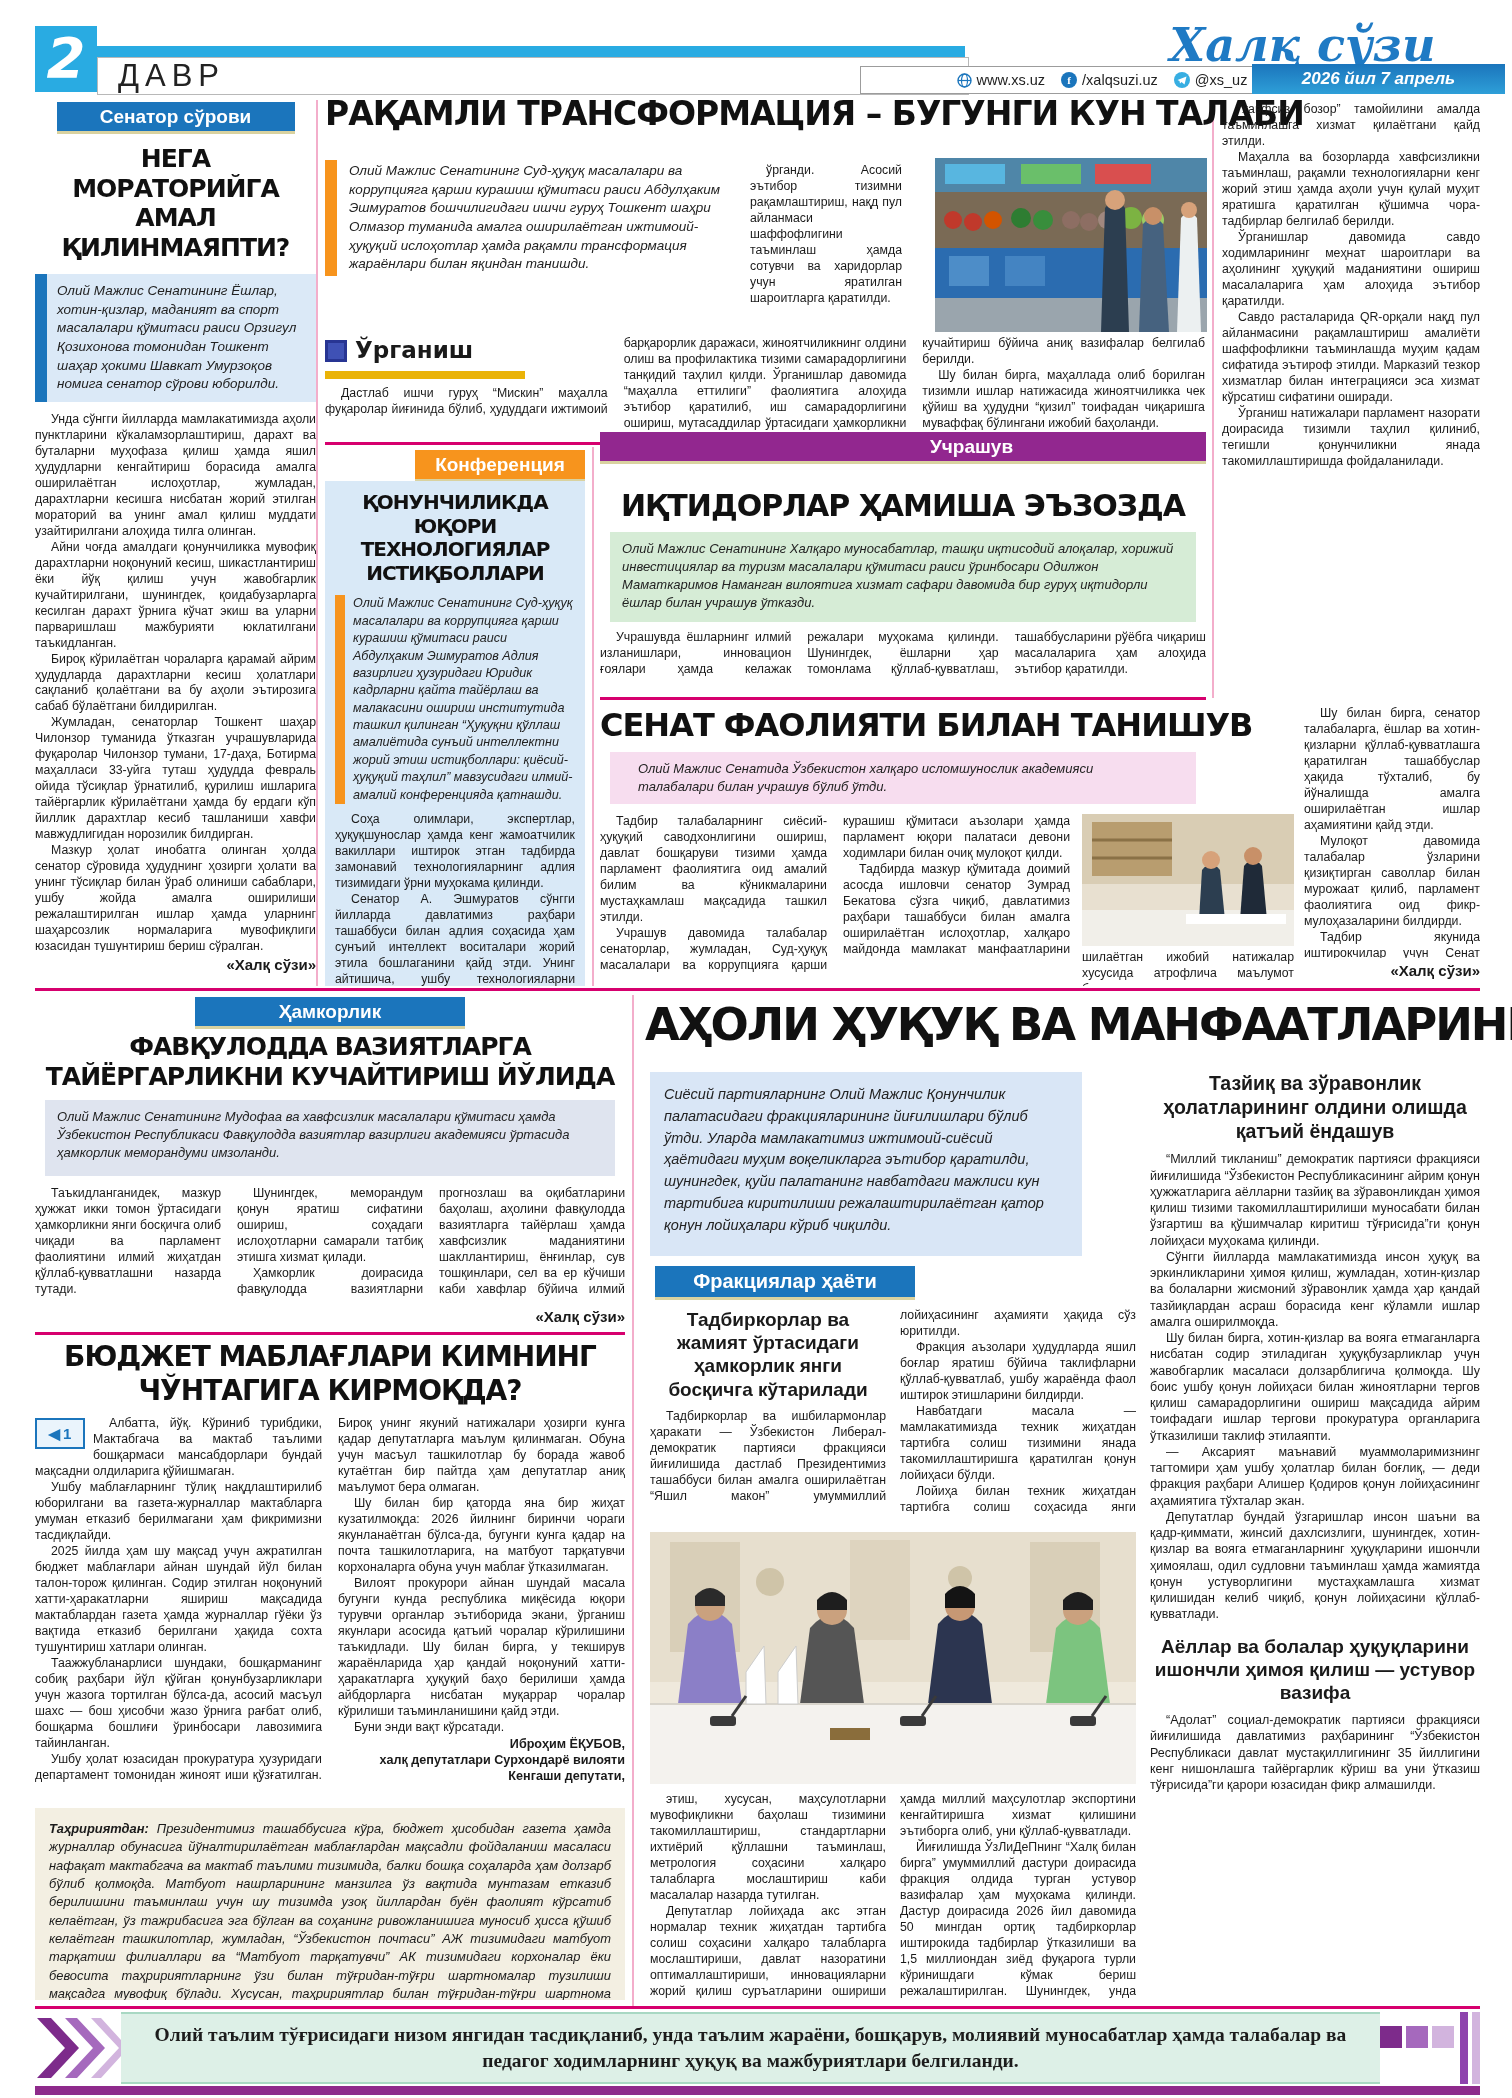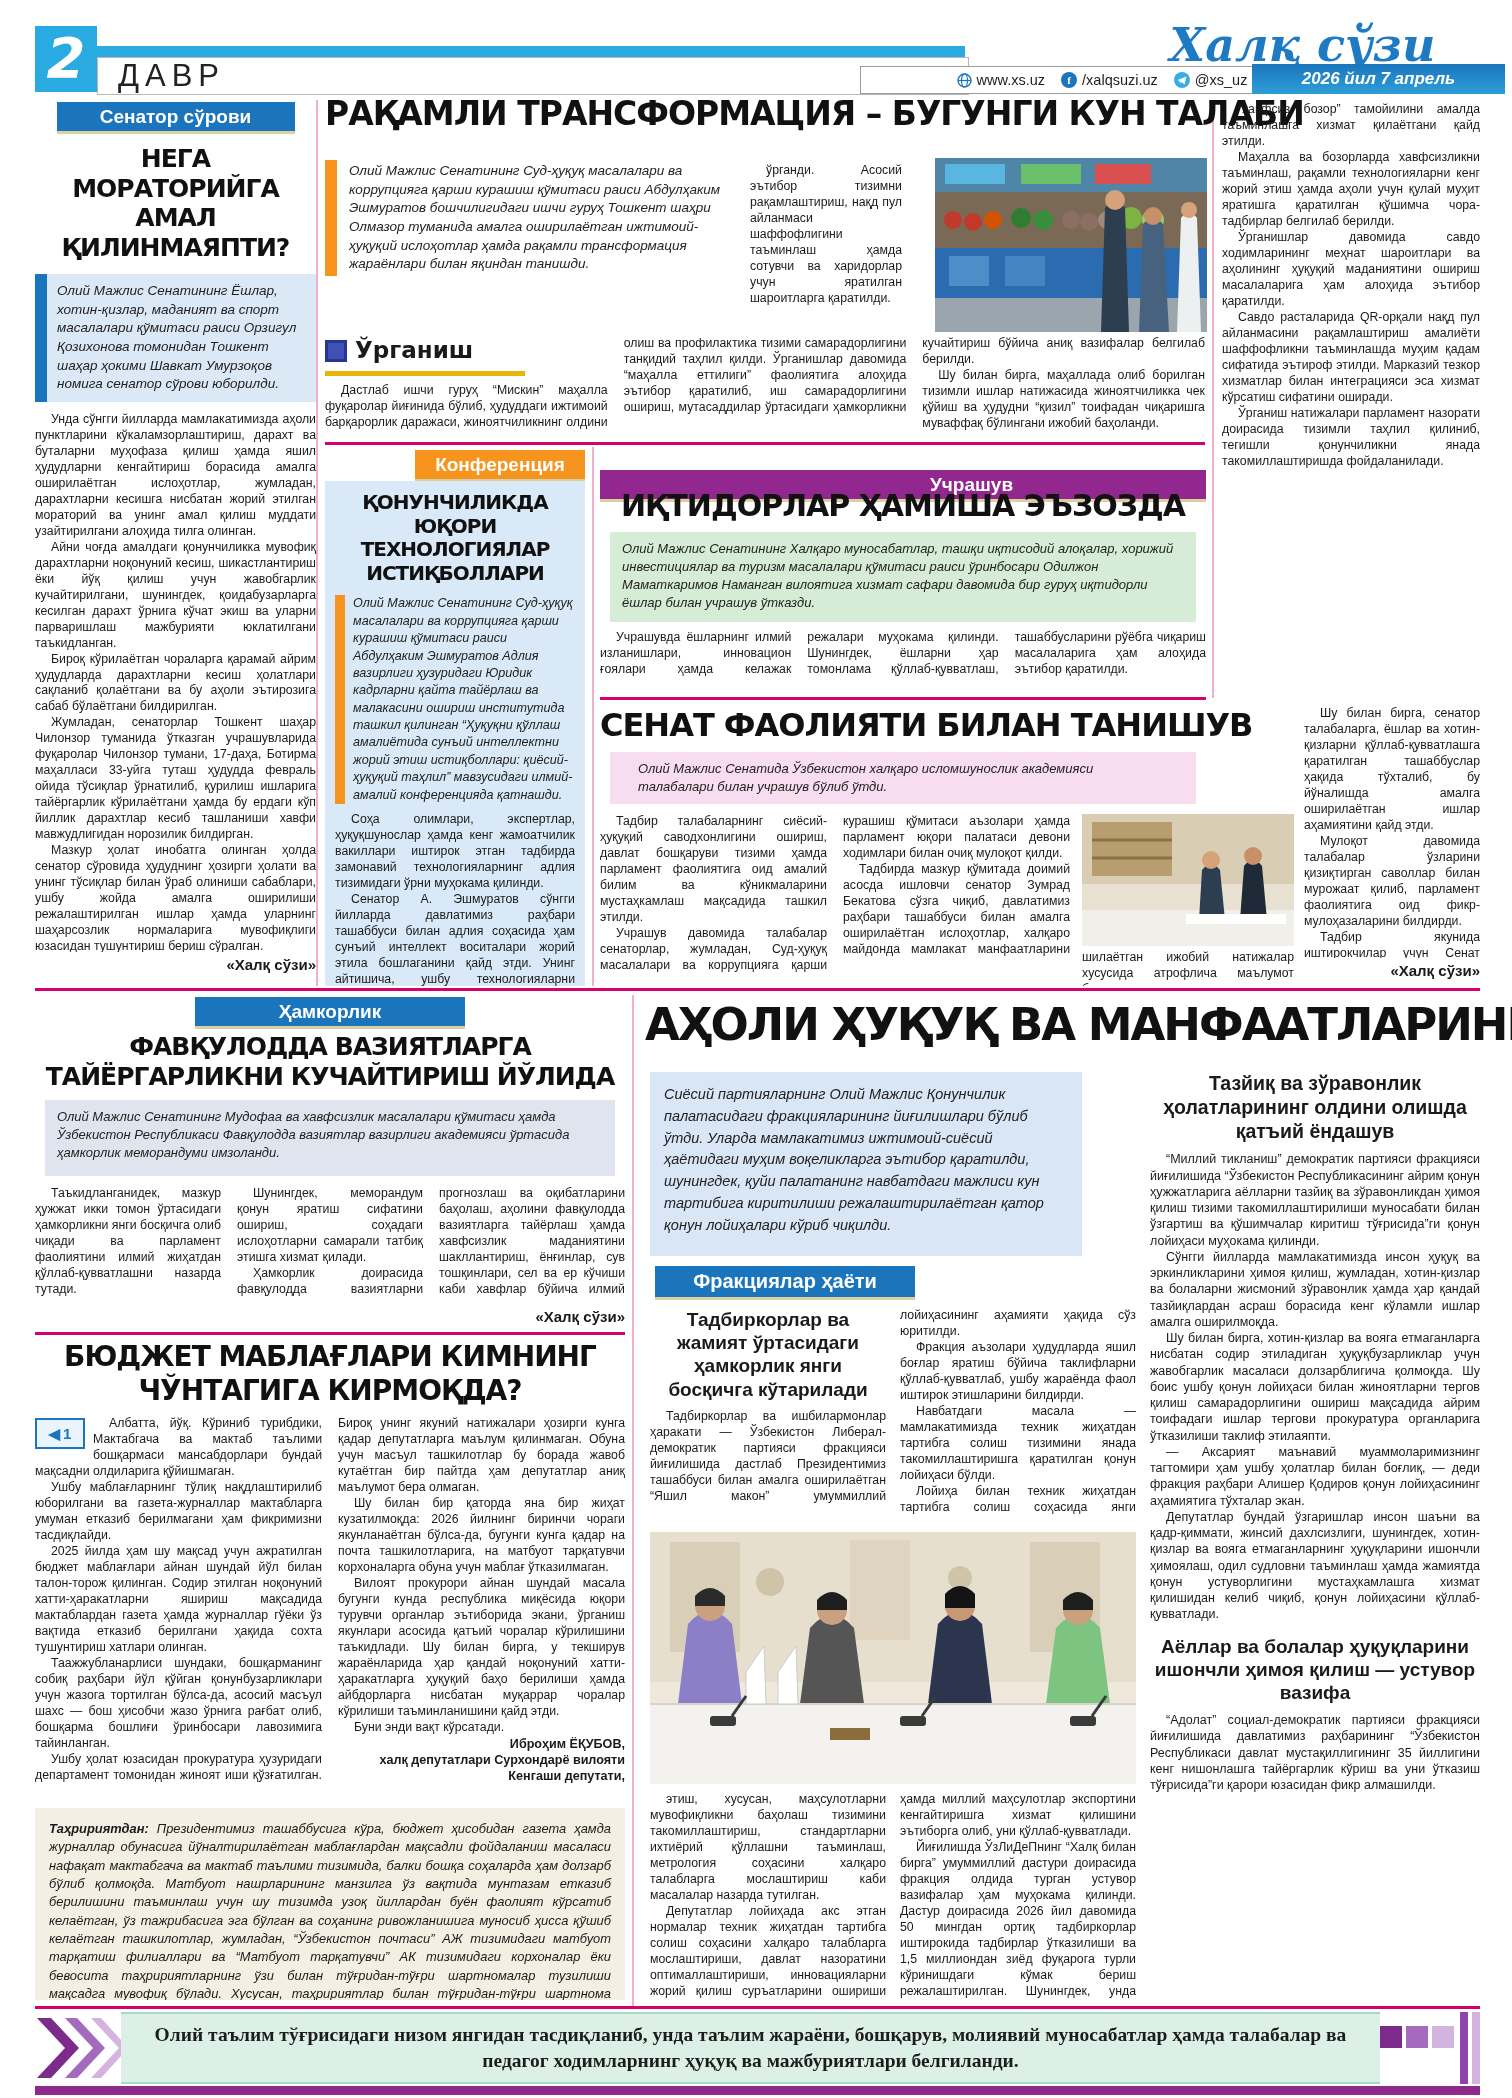--- a/index.html
+++ b/index.html
@@ -33,21 +33,21 @@
   .lead{font-style:italic;font-size:13.5px;line-height:1.38;color:#222;}
   .leadrow{display:flex;}
   .bar{width:12px;flex:0 0 12px;}
   .body{font-size:12.3px;line-height:1.3;text-align:justify;overflow:hidden;}
   .body p{margin:0;text-indent:16px;}
   .cols2{column-count:2;column-gap:16px;}
   .cols3{column-count:3;column-gap:16px;}
   .sig{font-weight:bold;text-align:right;font-size:15px;margin-top:4px;}
   .subhead{font-weight:bold;font-size:19px;line-height:1.22;text-align:center;margin:0 0 8px;}
   .by p{text-align:right;font-weight:bold;text-indent:0;font-size:12.6px;}
-  .studykick{display:flex;align-items:center;gap:8px;border-bottom:5px solid #eab308;
+  .studykick{display:flex;align-items:center;gap:8px;border-bottom:8px solid #eab308;
              padding-bottom:5px;margin-bottom:7px;width:200px;}
   .studykick .sq{width:16px;height:16px;background:#3f51b5;border:3px solid #283593;}
   .studykick .t{font-family:"DejaVu Sans",sans-serif;font-weight:bold;font-size:23px;}
   .note{background:#f3efe2;font-style:italic;font-size:12.9px;line-height:1.42;padding:12px 14px;
         text-align:justify;}
   .note b{font-style:italic;}
   .photo{display:block;background:#ddd;}
   .cont{float:left;width:46px;height:27px;border:2px solid #1b75bc;color:#1b75bc;font-weight:bold;
         display:flex;align-items:center;justify-content:center;font-size:15px;margin:2px 8px 2px 0;
         gap:3px;background:#eaf4fc;}
@@ -181,21 +181,21 @@
     <div class="leadrow" style="margin-top:10px;">
       <div class="bar" style="background:#f7941d;width:10px;flex:0 0 10px;"></div>
       <div class="lead" style="font-size:12.6px;padding-left:8px;flex:1;">Олий Мажлис Сенатининг Суд-ҳуқуқ масалалари ва коррупцияга қарши курашиш қўмитаси раиси Абдулҳаким Эшмуратов Адлия вазирлиги ҳузуридаги Юридик кадрларни қайта тайёрлаш ва малакасини ошириш институтида ташкил қилинган “Ҳуқуқни қўллаш амалиётида сунъий интеллектни жорий этиш истиқболлари: қиёсий-ҳуқуқий таҳлил” мавзусидаги илмий-амалий конференцияда қатнашди.</div>
     </div>
     <div class="body" style="margin-top:8px;height:260px;">
         <p>Соҳа олимлари, экспертлар, ҳуқуқшунослар ҳамда кенг жамоатчилик вакиллари иштирок этган тадбирда замонавий технологияларнинг адлия тизимидаги ўрни муҳокама қилинди.</p>
         <p>Сенатор А. Эшмуратов сўнгги йилларда давлатимиз раҳбари ташаббуси билан адлия соҳасида ҳам сунъий интеллект воситалари жорий этила бошлаганини қайд этди. Унинг айтишича, ушбу технологияларни хавфсиз ва самарали жорий этишни таъминлаш мақсадида сунъий интеллектдан фойдаланишни тартибга солувчи қатор меъёрий-ҳуқуқий ҳужжатлар қабул қилинмоқда.</p>
       </div>
   </div>
 
-  <div class="abs kick purple" style="left:600px;top:470px;width:606px;box-sizing:border-box;padding-left:330px;">Учрашув</div>
+  <div class="abs kick purple" style="left:600px;top:432px;width:606px;box-sizing:border-box;padding-left:330px;">Учрашув</div>
   <div class="abs hl" style="left:600px;top:488px;width:606px;font-size:30px;">ИҚТИДОРЛАР ҲАМИША ЭЪЗОЗДА</div>
   <div class="abs lead" style="left:610px;top:532px;width:586px;height:90px;background:#d6ecd6;padding:8px 12px;box-sizing:border-box;font-size:13px;overflow:hidden;">Олий Мажлис Сенатининг Халқаро муносабатлар, ташқи иқтисодий алоқалар, хорижий инвестициялар ва туризм масалалари қўмитаси раиси ўринбосари Одилжон Маматкаримов Наманган вилоятига хизмат сафари давомида бир гуруҳ иқтидорли ёшлар билан учрашув ўтказди.</div>
   <div class="abs body cols3" style="left:600px;top:630px;width:606px;height:62px;">
       <p>Учрашувда ёшларнинг илмий изланишлари, инновацион ғоялари ҳамда келажак режалари муҳокама қилинди. Шунингдек, ёшларни ҳар томонлама қўллаб-қувватлаш, ташаббусларини рўёбга чиқариш масалаларига ҳам алоҳида эътибор қаратилди.</p>
     </div>
 
   <div class="abs hl" style="left:600px;top:706px;width:606px;font-size:32px;white-space:nowrap;">СЕНАТ ФАОЛИЯТИ БИЛАН ТАНИШУВ</div>
   <div class="abs lead" style="left:610px;top:752px;width:586px;height:52px;background:#f7ddef;padding:8px 28px;box-sizing:border-box;font-size:13px;overflow:hidden;">Олий Мажлис Сенатида Ўзбекистон халқаро исломшунослик академияси талабалари билан учрашув бўлиб ўтди.</div>
   <div class="abs body cols2" style="left:600px;top:814px;width:470px;height:170px;">
       <p>Тадбир талабаларнинг сиёсий-ҳуқуқий саводхонлигини ошириш, давлат бошқаруви тизими ҳамда парламент фаолиятига оид амалий билим ва кўникмаларини мустаҳкамлаш мақсадида ташкил этилди.</p>

